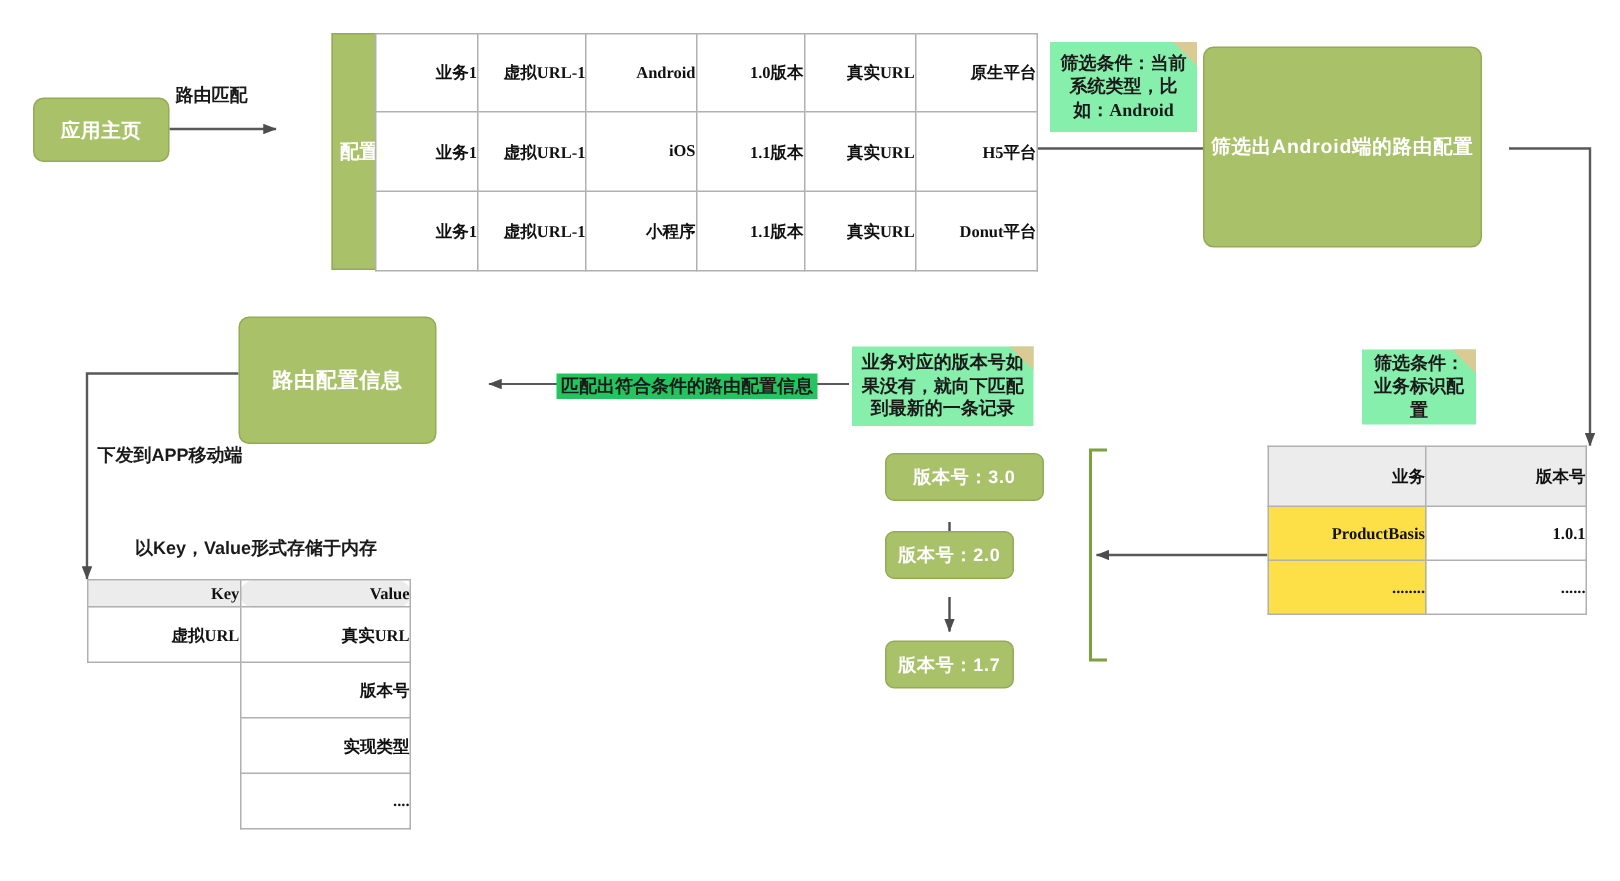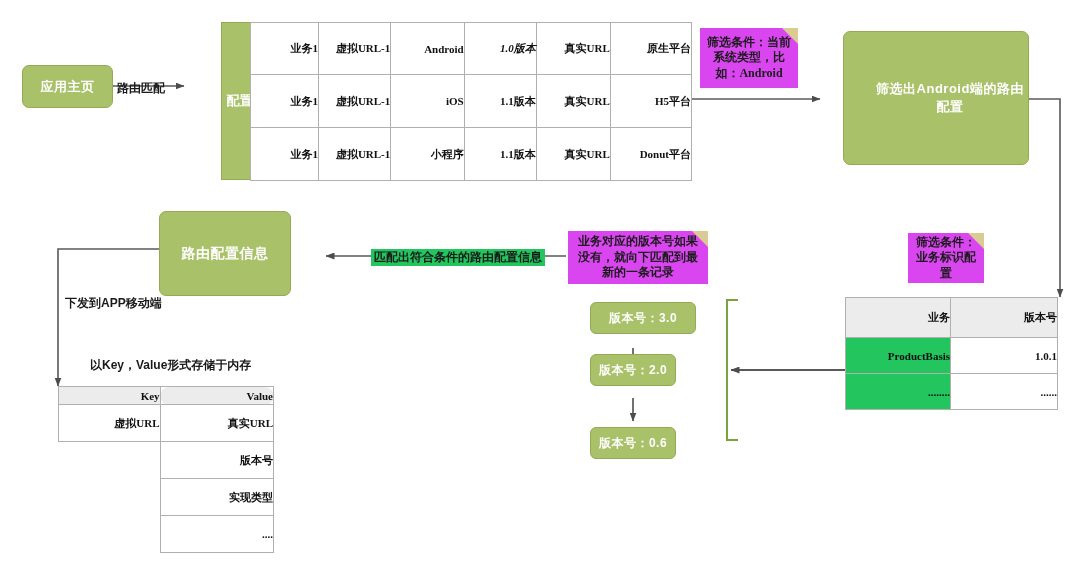--- a/index.html
+++ b/index.html
@@ -66,28 +66,28 @@
   }
   table.grid td, table.grid th {
     border: 1px solid #b0b0b0;
     text-align: right;
     font-weight: bold;
     color: #111111;
     font-size: 11px;
     padding: 0;
   }
   table.grid th { background: #ececec; }
-  table.grid td.shaded { background: #22c55e; margin-left: 48px; }
+  table.grid td.shaded { background: #fde047; margin-left: 48px; }
   td.blank { border: none !important; background: transparent !important; }
 
   
   .note {
     position: absolute;
     box-sizing: border-box;
-    background: #d946ef;
+    background: #86efac;
     color: #1a1a1a;
     font-family: "Liberation Serif", "DejaVu Serif", serif;
     font-weight: bold;
     font-size: 12px;
     line-height: 1.28;
     text-align: center;
     display: flex;
     align-items: center;
     justify-content: center;
     padding: 3px 6px;
@@ -139,35 +139,35 @@
     <line x1="633" y1="398" x2="633" y2="421" stroke="#4d4d4d" stroke-width="1.6" marker-end="url(#arrowhead)"></line>
 
     <line x1="566" y1="256" x2="326" y2="256" stroke="#595959" stroke-width="1.4" marker-end="url(#arrowhead)"></line>
 
     <path d="M 159 249 L 58 249 L 58 386" fill="none" stroke="#595959" stroke-width="1.6" marker-end="url(#arrowhead)"></path>
   </svg>
 
   <div class="gbox" style="left:22px; top:65px; width:91px; height:43px; font-size:13px;">
     <span>应用主页</span>
   </div>
-  <div class="elabel" style="left:117px; top:80px;">
+  <div class="elabel" style="left:117px; top:55px;">
     <span>路由匹配</span>
   </div>
 
   <div id="config-center" style="left:185px; top:22px; width:63px; height:158px;margin-left:36px;">
     <span>配置中心</span>
   </div>
 
   <table class="grid" style="left:250px; top:22px; width:442px; height:158px;">
     <tbody>
       <tr style="height:52px;">
         <td style="width:68px;">业务1</td>
         <td style="width:72px;">虚拟URL-1</td>
         <td style="width:73px;">Android</td>
-        <td style="width:72px;font-style:italic;">1.0版本</td>
+        <td style="width:72px;">1.0版本</td>
         <td style="width:74px;">真实URL</td>
         <td style="width:81px;">原生平台</td>
       </tr>
       <tr style="height:53px;">
         <td>业务1</td>
         <td>虚拟URL-1</td>
         <td>iOS</td>
         <td>1.1版本</td>
         <td>真实URL</td>
         <td>H5平台</td>
@@ -181,21 +181,21 @@
         <td>Donut平台</td>
       </tr>
     </tbody>
   </table>
 
   <div class="note" style="left:700px; top:28px; width:98px; height:60px;">
     <span class="fold"></span>
     <span>筛选条件：当前系统类型，比如：Android</span>
   </div>
 
-  <div class="gbox" style="left:843px; top:31px; width:186px; height:134px; font-size:13px;padding-left:28px;">
+  <div class="gbox" style="left:802px; top:31px; width:186px; height:134px; font-size:13px;">
     <span>筛选出Android端的路由配置</span>
   </div>
 
   <div class="note" style="left:908px; top:233px; width:76px; height:50px;">
     <span class="fold"></span>
     <span>筛选条件：业务标识配置</span>
   </div>
 
   <table class="grid" style="left:845px; top:297px; width:213px;">
     <thead>
@@ -209,33 +209,33 @@
         <td class="shaded">ProductBasis</td>
         <td>1.0.1</td>
       </tr>
       <tr style="height:36px;">
         <td class="shaded">........</td>
         <td>......</td>
       </tr>
     </tbody>
   </table>
 
-  <div class="note" style="left:568px; top:231px; width:140px; height:53px;">
+  <div class="note" style="left:568px; top:231px; width:121px; height:53px;">
     <span class="fold"></span>
     <span>业务对应的版本号如果没有，就向下匹配到最新的一条记录</span>
   </div>
 
   <div class="gbox small" style="left:590px; top:302px; width:106px; height:32px;">
     <span>版本号：3.0</span>
   </div>
   <div class="gbox small" style="left:590px; top:354px; width:86px; height:32px;">
     <span>版本号：2.0</span>
   </div>
   <div class="gbox small" style="left:590px; top:427px; width:86px; height:32px;">
-    <span>版本号：0.6</span>
+    <span>版本号：1.7</span>
   </div>
 
   <div class="elabel" style="left:371px; top:249px; background:#22c55e; padding:0 3px;">
     <span>匹配出符合条件的路由配置信息</span>
   </div>
 
   <div class="gbox" style="left:159px; top:211px; width:132px; height:85px; font-size:14px;">
     <span>路由配置信息</span>
   </div>
 

